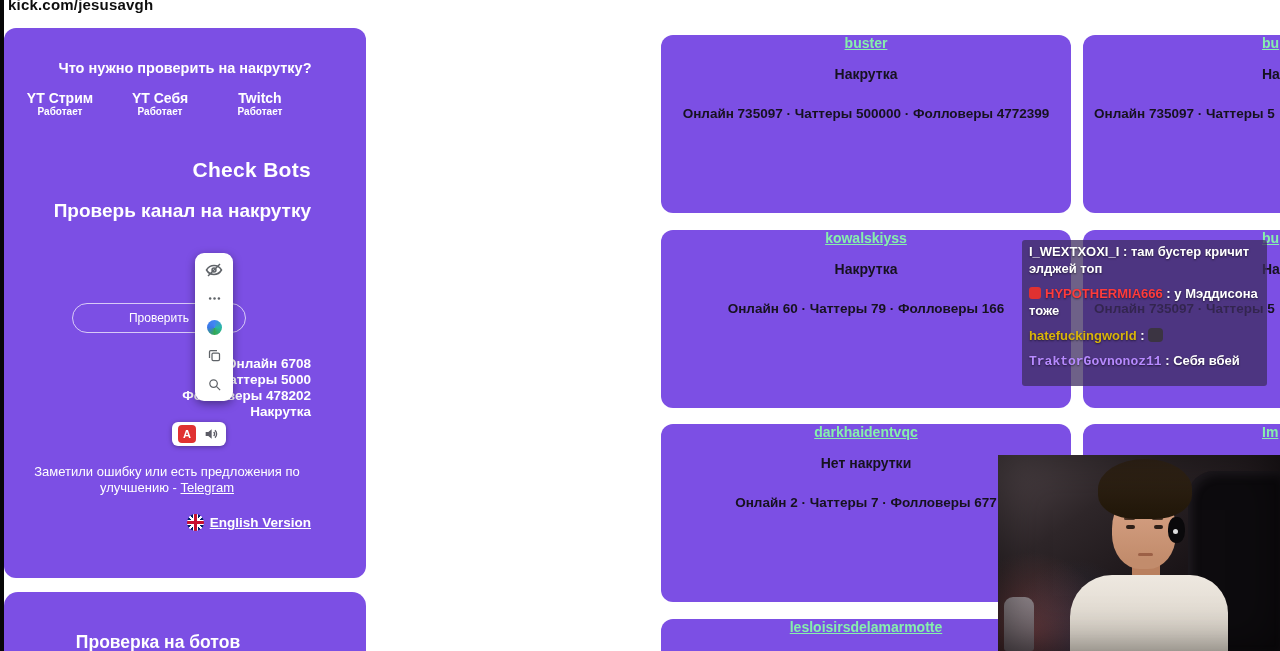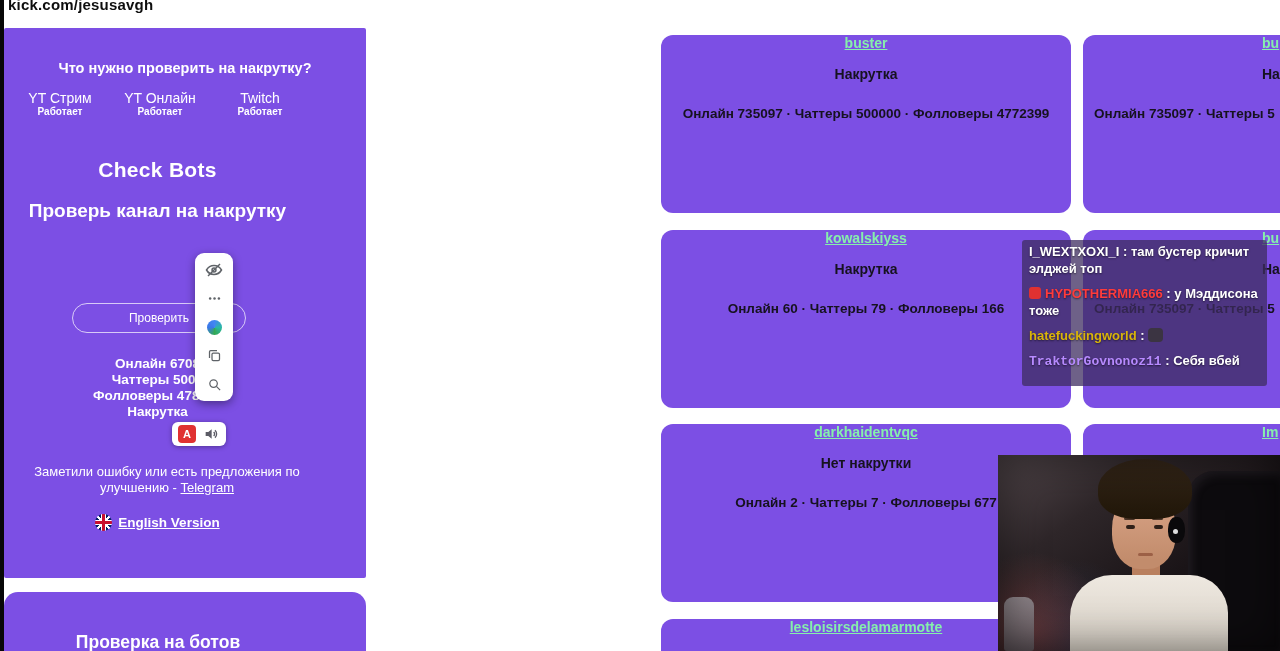--- a/index.html
+++ b/index.html
@@ -7,27 +7,27 @@
     --dark-text:#16121f;
   }
   *{margin:0;padding:0;box-sizing:border-box}
   body{margin:0;background:#ffffff;font-family:"Liberation Sans",sans-serif}
   .screen{position:relative;width:1280px;height:651px;background:#fff;overflow:hidden}
   .left-edge{position:absolute;left:0;top:0;width:4px;height:100%;background:#070707}
   .url-text{position:absolute;left:8px;top:-4px;font-size:15px;font-weight:bold;color:#0e0e0e;letter-spacing:.2px}
 
   
   .panel{position:absolute;background:var(--purple);color:#fff}
-  .checker{left:4px;top:28px;width:362px;height:550px;border-radius:2px;text-align:center}
+  .checker{left:4px;top:28px;width:362px;height:550px;border-radius:12px;text-align:center}
   .question{position:absolute;top:32px;left:0;right:0;font-size:14.5px;font-weight:bold}
   .services{position:absolute;top:62px;left:6px;right:56px;display:flex}
   .service{flex:1}
-  .service-name{font-size:14px;font-weight:normal}
+  .service-name{font-size:14px;font-weight:bold}
   .service-status{font-size:10px;font-weight:bold;}
-  .cn{position:absolute;left:0;right:55px;text-align:center}
+  .cn{position:absolute;left:0;right:55px;text-align:right}
   .main-title{top:130px;font-size:21px;font-weight:bold;letter-spacing:.3px}
   .subtitle{top:172px;font-size:19px;font-weight:bold}
   .channel-input{position:absolute;top:217px;left:64px;width:182px;height:30px;border-radius:16px;
     border:1.5px solid rgba(255,255,255,.85);background:transparent;color:#dcdcdc;
     font-size:9.5px;padding:0 13px;outline:none;font-family:"Liberation Sans",sans-serif}
   .check-button{position:absolute;top:275px;left:68px;width:174px;height:30px;border-radius:16px;
     border:1.5px solid rgba(255,255,255,.7);background:transparent;color:#fff;font-size:12px;
     cursor:pointer;font-family:"Liberation Sans",sans-serif}
   .results{top:328px;font-size:13.5px;font-weight:bold;line-height:16px}
   .result-toolbar{position:absolute;top:394px;left:168px;display:flex;gap:6px;align-items:center;
@@ -116,21 +116,21 @@
   <div class="url-text">kick.com/jesusavgh</div>
 
   <section class="panel checker">
     <div class="question">Что нужно проверить на накрутку?</div>
     <div class="services">
       <div class="service">
         <div class="service-name">YT Стрим</div>
         <div class="service-status">Работает</div>
       </div>
       <div class="service">
-        <div class="service-name">YT Онлайн</div>
+        <div class="service-name">YT Себя</div>
         <div class="service-status">Работает</div>
       </div>
       <div class="service">
         <div class="service-name">Twitch</div>
         <div class="service-status">Работает</div>
       </div>
     </div>
     <h1 class="cn main-title">Check Bots</h1>
     <h2 class="cn subtitle">Проверь канал на накрутку</h2>
     <button class="check-button">Проверить</button>

